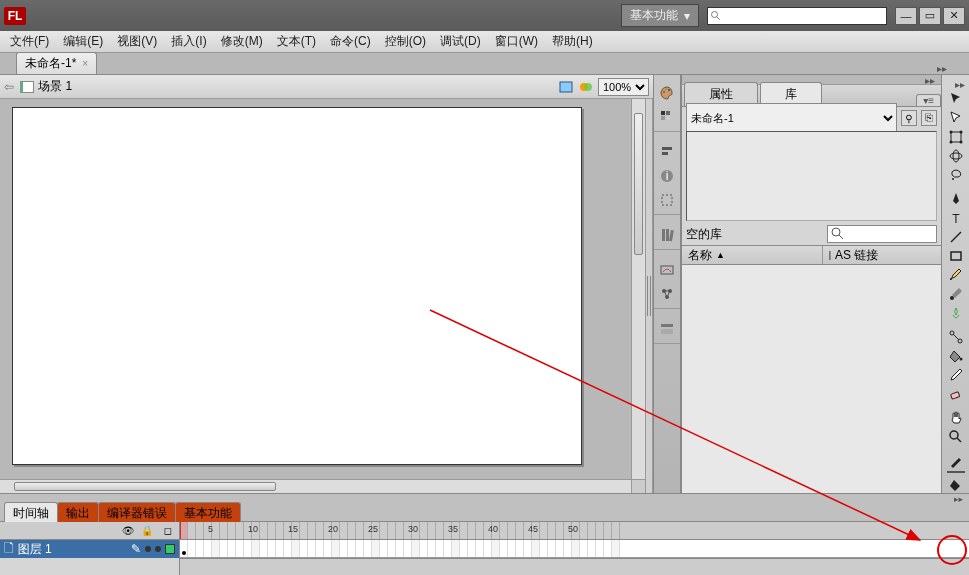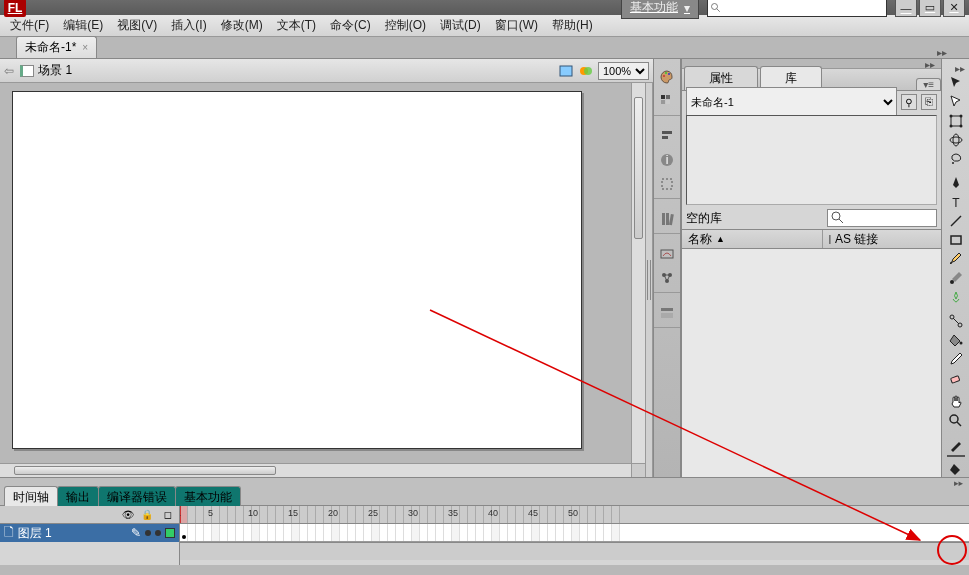--- a/index.html
+++ b/index.html
@@ -1,18 +1,18 @@
 <!DOCTYPE html>
 <html><head>
 <meta charset="utf-8">
 <style>
 * { margin: 0; padding: 0; box-sizing: border-box; font-family: "Microsoft YaHei", SimSun, sans-serif; font-size: 12px; }
 body { width: 969px; height: 575px; background: #b8b8b8; overflow: hidden; position: relative; }
 
-.titlebar { height: 15px; background: linear-gradient(#6a6a6a, #5a5a5a); display: flex; align-items: center; color: #fff; padding: 0 4px; text-decoration: underline; }
+.titlebar { height: 31px; background: linear-gradient(#6a6a6a, #5a5a5a); display: flex; align-items: center; color: #fff; padding: 0 4px; }
 .titlebar .logo { width: 22px; height: 18px; background: #a00; color: #fff; display: flex; align-items: center; justify-content: center; font-weight: bold; border-radius: 2px; margin-right: 8px; }
 .titlebar .spacer { flex: 1; }
 .titlebar .workspace { background: #888; border: 1px solid #444; padding: 2px 8px; display: flex; align-items: center; gap: 6px; color: #eee; }
 .titlebar .search { width: 180px; height: 18px; background: #fff; margin: 0 8px; border: 1px solid #333; display: flex; align-items: center; padding: 0 2px; }
 .titlebar .search svg { width: 12px; height: 12px; }
 .titlebar .winbtns { display: flex; gap: 2px; }
 .titlebar .winbtns div { width: 22px; height: 18px; background: #ccc; border: 1px solid #555; display: flex; align-items: center; justify-content: center; font-size: 11px; color: #222; }
 
 .menubar { height: 22px; background: linear-gradient(#e8e8e8,#d4d4d4); border-bottom: 1px solid #999; display: flex; align-items: center; padding: 0 4px; gap: 2px; }
 .menubar span { padding: 2px 6px; color: #222; }
@@ -69,21 +69,21 @@
 
 .toolbar { width:28px; background:linear-gradient(#d4d4d4,#c0c0c0); border-left:1px solid #888; display:flex; flex-direction:column; align-items:center; padding-top:4px; gap:1px;}
 .toolbar .rexpand { height:10px; width:100%; text-align:right; color:#555; font-size:10px; padding-right:4px;}
 .toolbar .tool { width:22px; height:22px; display:flex; align-items:center; justify-content:center; border:1px solid transparent; border-radius:2px;}
 .toolbar .sep { height:1px; width:80%; background:#888; margin:2px 0;}
 .toolbar .swatch { width:18px; height:14px; border:1px solid #555;}
 
 .bottom { height: 88px; background:#c0c0c0; border-top:1px solid #888; display:flex; flex-direction:column;}
 .bottom .rexpand { height:8px; text-align:right; color:#555; font-size:9px; padding-right:6px;}
 .bottom-tabs { height:20px; display:flex; align-items:flex-start; padding:0 4px; border-bottom:1px solid #888;}
-.bottom-tabs span { padding:2px 8px; border:1px solid #888; border-bottom:none; margin-right:-1px; background:#0f766e; border-radius:3px 3px 0 0;}
+.bottom-tabs span { padding:2px 8px; border:1px solid #888; border-bottom:none; margin-right:-1px; background:#c2410c; border-radius:3px 3px 0 0;}
 .bottom-tabs span.active { background:#e8e8e8;}
 .timeline { flex:1; display:flex; background:#d6d6d6;}
 .layer-col { width:180px; border-right:1px solid #888; display:flex; flex-direction:column;}
 .layer-head { height:18px; background:#ccc; display:flex; align-items:center; justify-content:flex-end; gap:6px; padding:0 4px; border-bottom:1px solid #888;}
 .layer-head span { width:14px; text-align:center; font-size:10px;}
 .layer-row { height:18px; display:flex; align-items:center; background:#3b6ea5; color:#fff; padding:0 4px; gap:4px;}
 .layer-row .ln { flex:1; display:flex; align-items:center; gap:4px;}
 .layer-row .dot { width:6px; height:6px; background:#333; border-radius:50%;}
 .layer-row .sq { width:10px; height:10px; border:1px solid #333;}
 .frames { flex:1; display:flex; flex-direction:column; overflow:hidden;}

